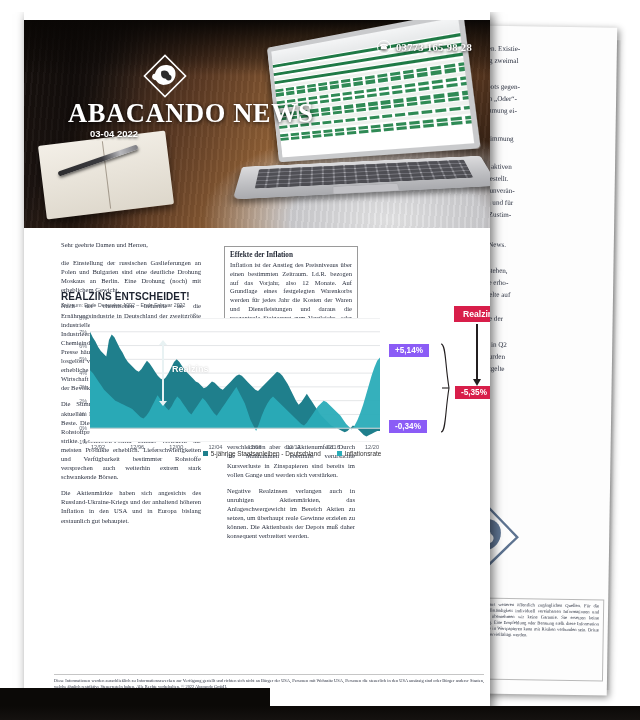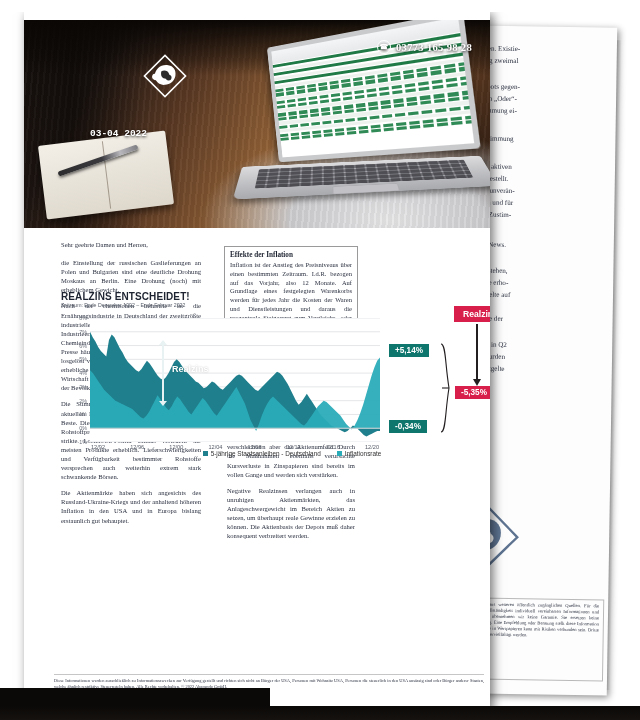--- a/index.html
+++ b/index.html
@@ -127,21 +127,21 @@
   }
   #masthead{
     position:absolute;left:44px;top:78px;width:260px;
     color:#fff;font-family:"Liberation Serif",serif;font-weight:bold;
     font-size:26.5px;letter-spacing:.6px;
     text-shadow:0 1px 4px rgba(0,0,0,.85);
   }
   #issue-date{
     position:absolute;left:46px;top:108px;
     color:#fff;font-size:9.5px;font-weight:bold;
-    font-family:Liberation Mono, monospace;
+    font-family:Liberation Sans, sans-serif;
     text-shadow:0 1px 3px rgba(0,0,0,.9);
     padding-left:20px;
   }
   #phone{
     position:absolute;right:18px;top:20px;
     color:#fff;font-size:10.6px;font-weight:bold;letter-spacing:.3px;
     display:flex;align-items:center;gap:5px;
     text-shadow:0 1px 3px rgba(0,0,0,.9);
   }
   #phone .pic{
@@ -203,21 +203,21 @@
   #realzins-arrow:after{bottom:-4px;border-top:5px solid #e8f2f3;}
   #realzins-inner-label{
     position:absolute;left:82px;top:46px;color:#fff;
     font-family:"Liberation Sans",sans-serif;font-size:9px;font-weight:bold;
     text-shadow:0 0 2px rgba(0,0,0,.25);
   }
   .callout{
     position:absolute;font-family:"Liberation Sans",sans-serif;
     font-size:8.2px;font-weight:bold;color:#fff;padding:2px 6px;white-space:nowrap;
   }
-  .teal{background:#0f766e;}
+  .teal{background:#8b5cf6;}
   .red{background:#d81e4a;}
   #cal-hi{left:337px;top:34px;}
   #cal-lo{left:337px;top:110px;}
   #brace{position:absolute;left:388px;top:32px;width:10px;height:92px;}
   #cal-realzins{left:402px;top:-4px;font-size:8.6px;padding:3px 9px;}
   #cal-diff{left:403px;top:76px;}
   #arrow-down{
     position:absolute;left:424px;top:14px;width:1.6px;height:56px;background:#231f20;
   }
   #arrow-down:after{
@@ -337,20 +337,21 @@
     </div>
 
     <svg id="logo-diamond" viewBox="0 0 100 100">
       <rect x="22" y="22" width="56" height="56" transform="rotate(45 50 50)" fill="none" stroke="#ffffff" stroke-width="3"></rect>
       <path d="M30 52 C30 37 41 28 54 29 C66 30 72 39 70 50 C68 60 60 66 50 67 C41 68 32 62 30 52 Z" fill="#ffffff"></path>
       <path d="M43 41 C49 38 56 40 58 46 C60 52 55 56 49 55 C44 54 41 49 43 41 Z" fill="#2b2b2b"></path>
       <circle cx="57" cy="53" r="5.5" fill="#2b2b2b"></circle>
       <path d="M32 45 C26 45 23 51 27 56 C30 60 35 58 36 54 Z" fill="#ffffff"></path>
     </svg>
 
+    <div id="masthead">ABACANDO NEWS</div>
     <div id="issue-date">03-04 2022</div>
 
     <div id="phone">
       <span class="pic">☎</span>
       <span>03773 165 98 28</span>
     </div>
   </div>
 
   <div id="body-area">
     <div class="col" id="colA">

